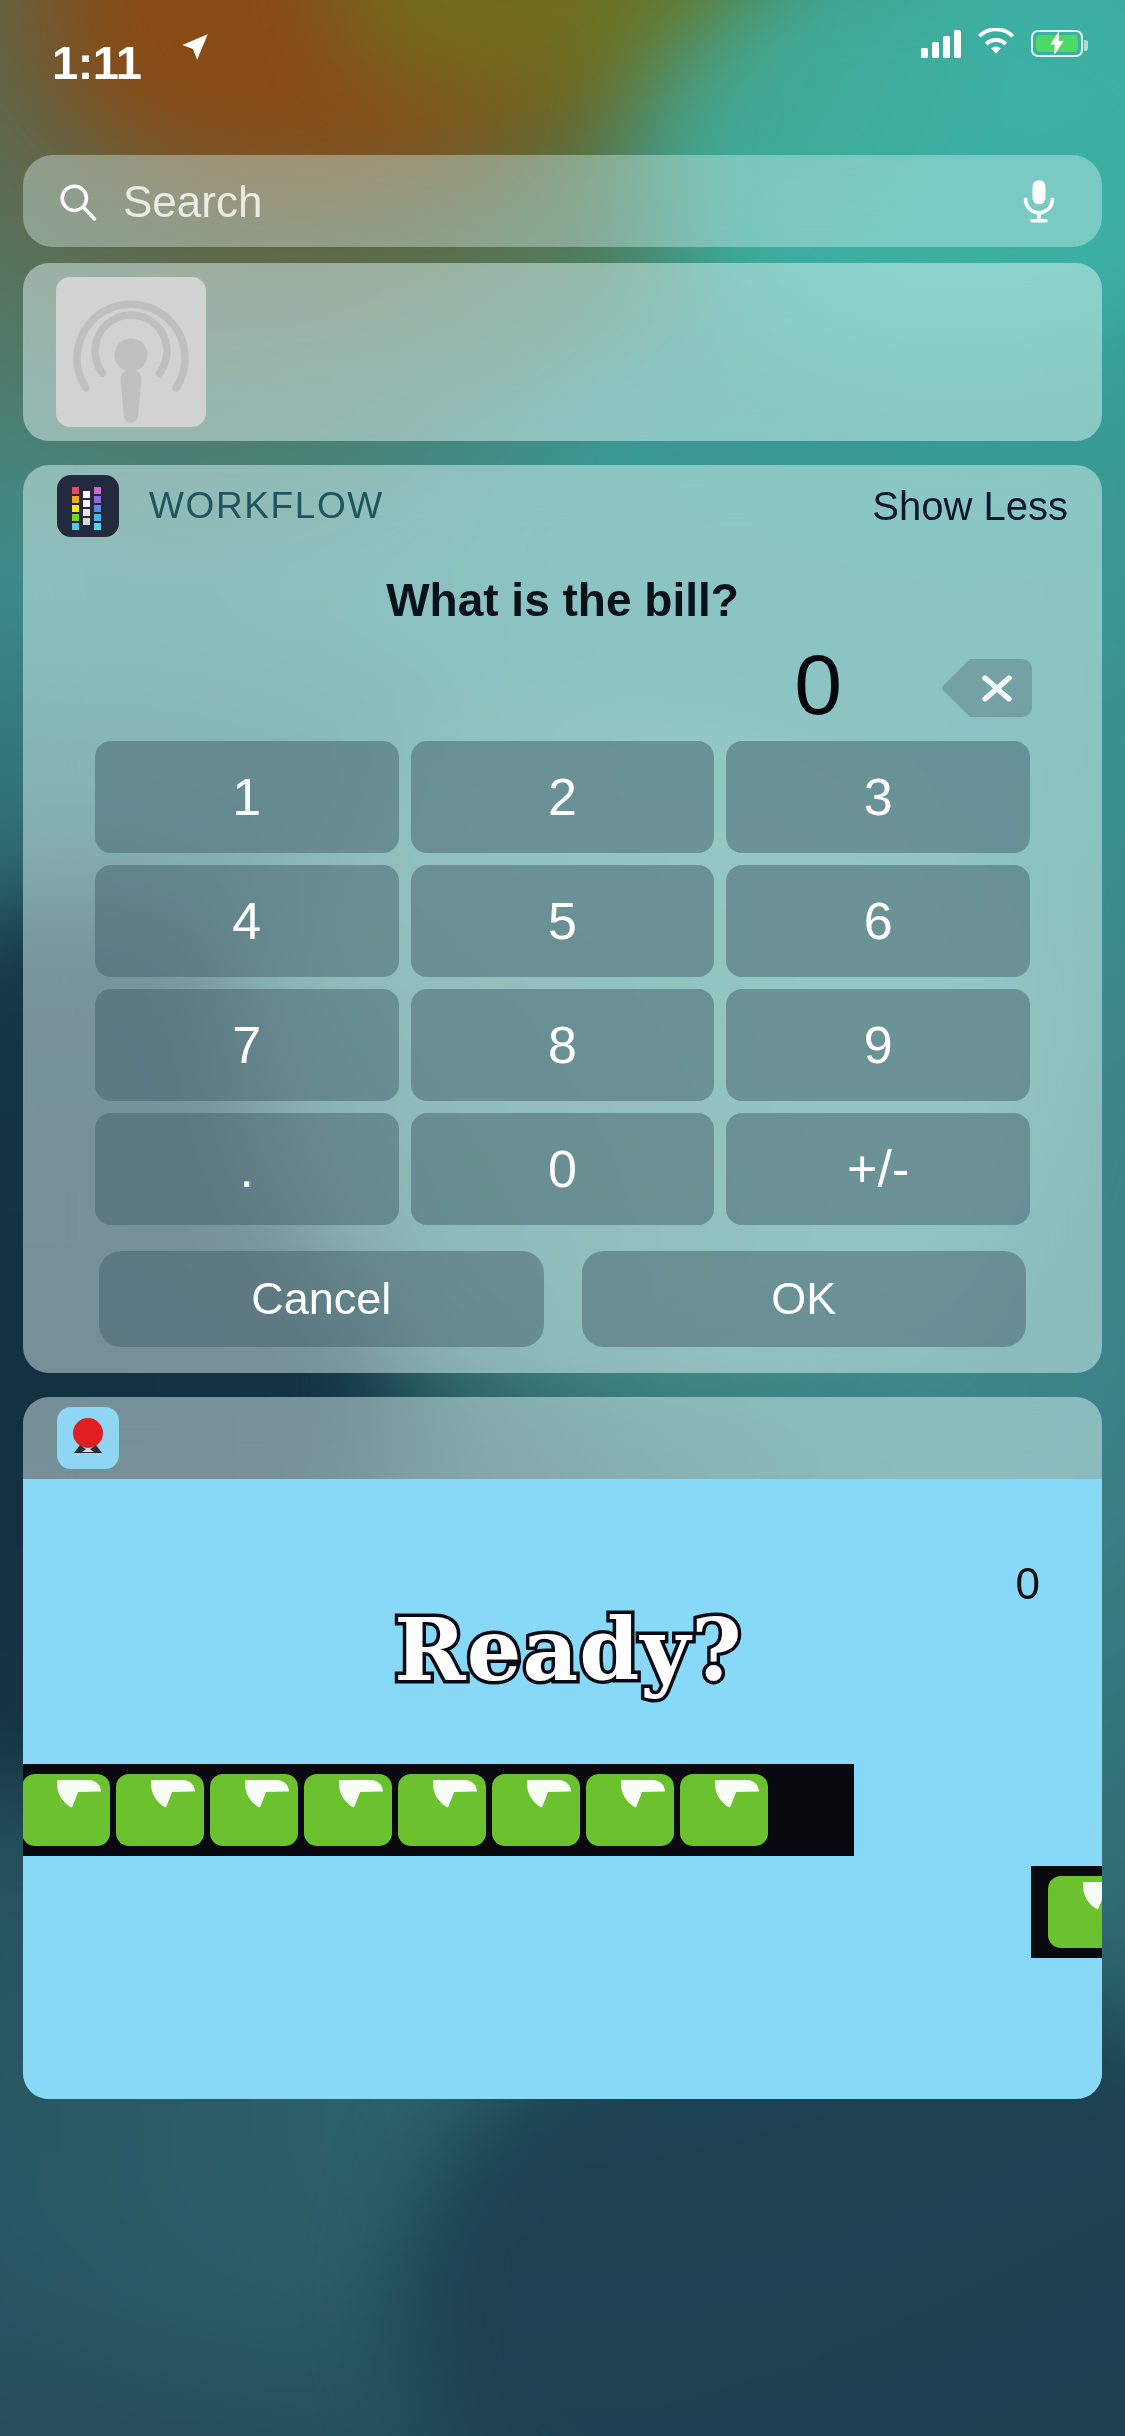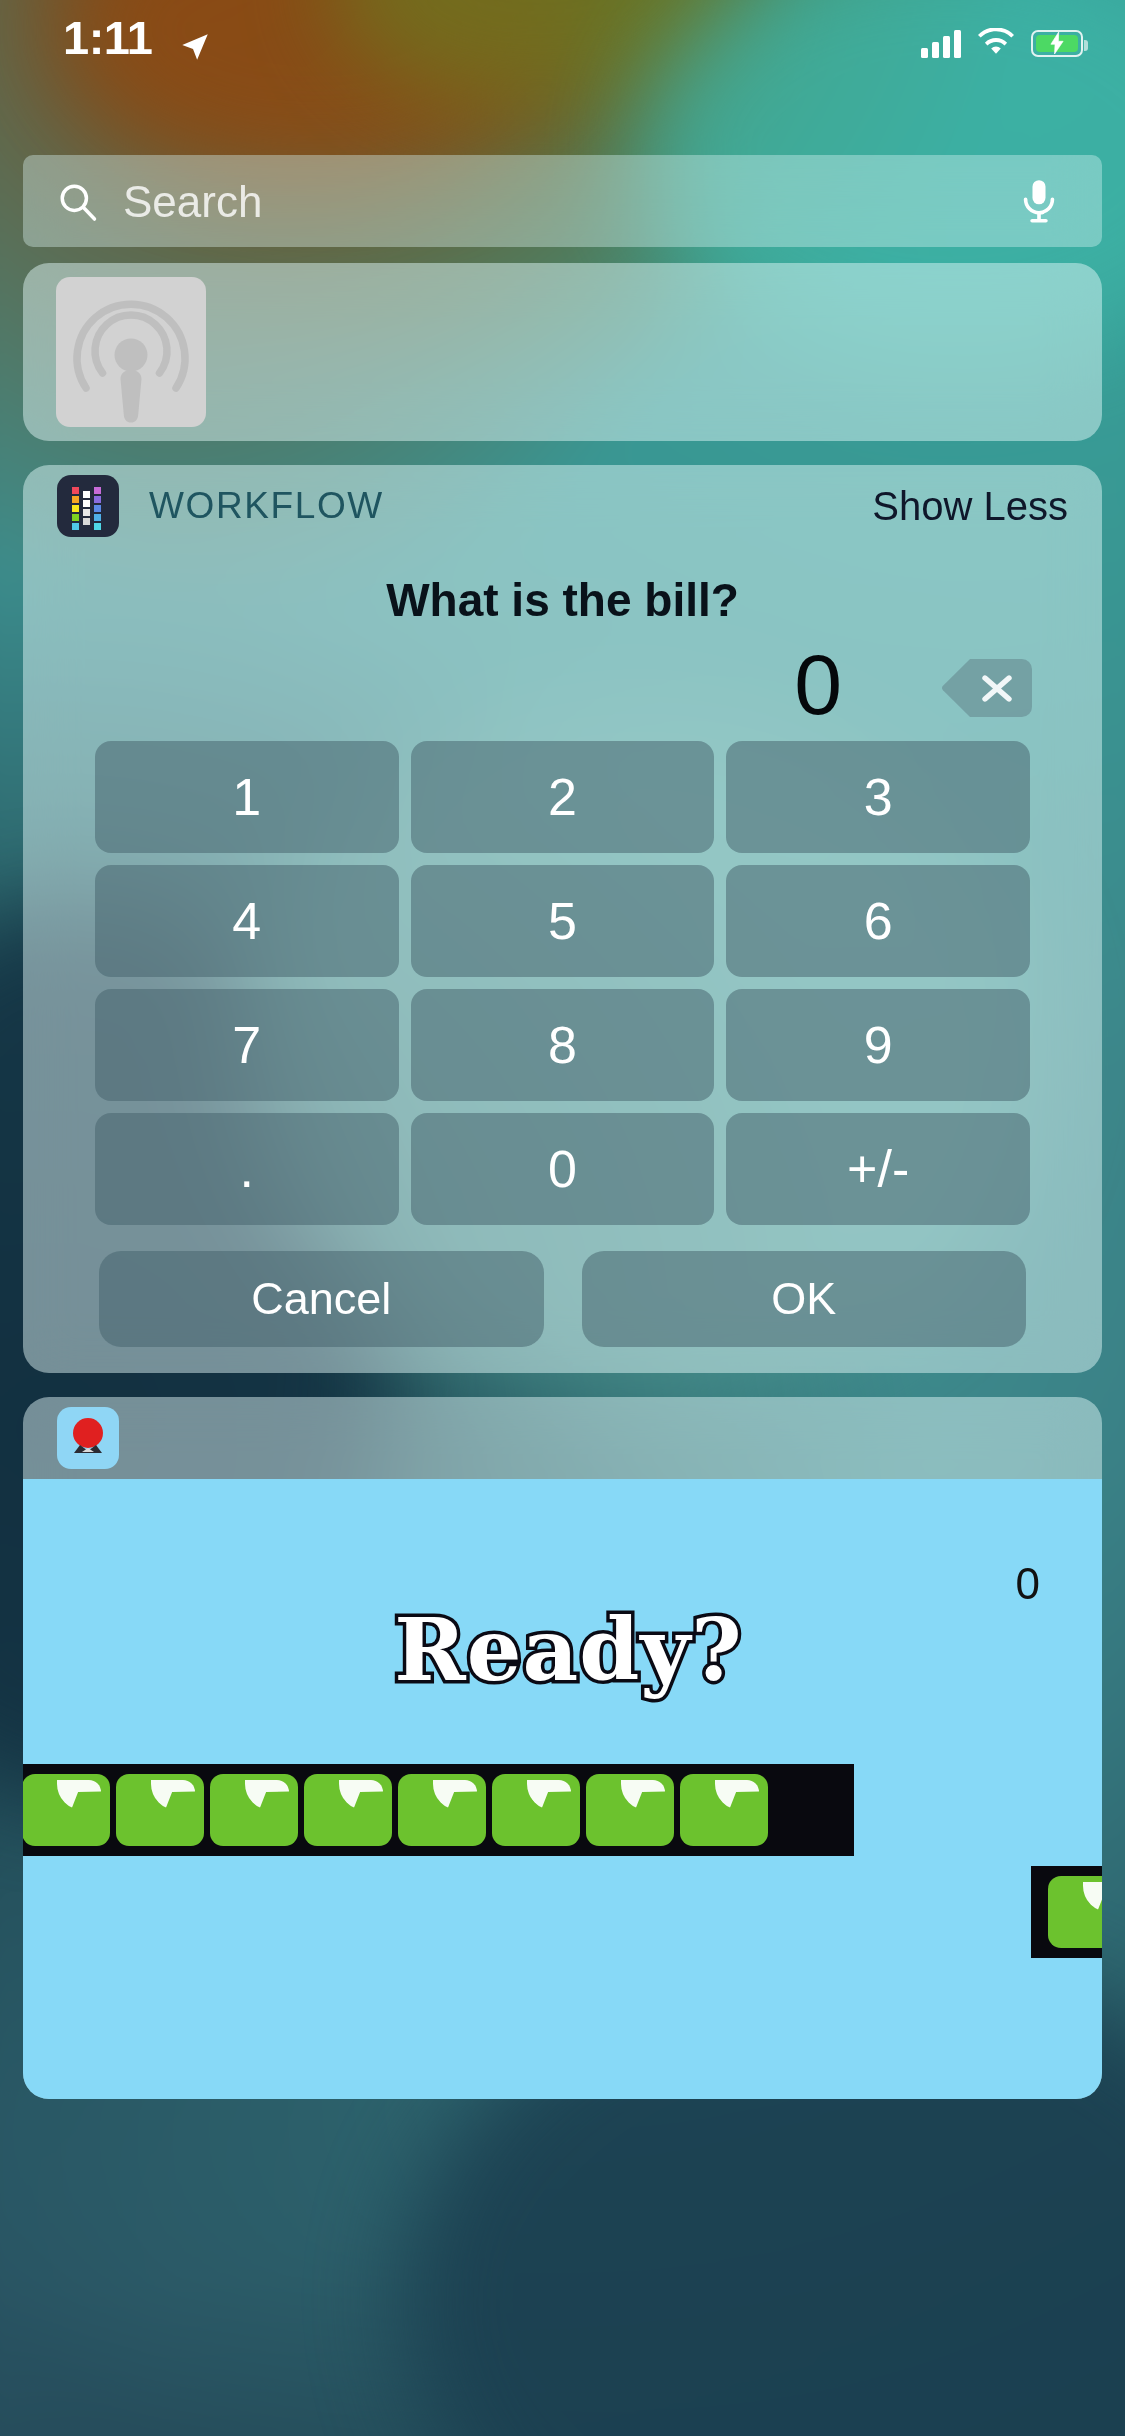--- a/index.html
+++ b/index.html
@@ -17,35 +17,35 @@
       radial-gradient(140% 70% at 88% 6%, #36a39a 0%, rgba(54,163,154,0) 55%),
       radial-gradient(120% 55% at 8% 58%, #16333f 0%, rgba(22,51,63,0) 60%),
       radial-gradient(150% 80% at 60% 55%, #3f8f8f 0%, rgba(63,143,143,0) 60%),
       radial-gradient(130% 60% at 95% 95%, #1d4754 0%, rgba(29,71,84,0) 60%),
       linear-gradient(170deg,#3d9691 0%,#3b8e8d 22%,#3a7f86 45%,#2f6373 70%,#21414f 100%);
     filter:blur(18px);transform:scale(1.08);
   }
   .wp-blob{position:absolute;border-radius:50%;filter:blur(46px);}
   
   #statusbar{position:absolute;left:0;top:0;width:1125px;height:92px;z-index:40;}
-  #clock{position:absolute;left:52px;top:10px;font-size:47px;font-weight:600;color:#fff;letter-spacing:-0.5px;margin-left:11px;}
+  #clock{position:absolute;left:52px;top:35px;font-size:47px;font-weight:600;color:#fff;letter-spacing:-0.5px;}
   #loc-arrow{position:absolute;left:178px;top:30px;width:34px;height:34px;}
   #sb-right{position:absolute;right:42px;top:28px;display:flex;align-items:center;gap:16px;}
   .bars{display:flex;align-items:flex-end;gap:4px;height:30px;}
   .bars i{display:block;width:7px;background:#fff;border-radius:1.5px;}
   .bars i:nth-child(1){height:10px;}
   .bars i:nth-child(2){height:16px;}
   .bars i:nth-child(3){height:22px;}
   .bars i:nth-child(4){height:28px;}
   .batt{position:relative;width:52px;height:27px;border:2.5px solid rgba(255,255,255,.85);border-radius:7px;padding:2px;box-sizing:border-box;}
   .batt .fill{position:absolute;left:3px;top:3px;bottom:3px;width:42px;background:#4cd964;border-radius:4px;}
   .batt .cap{position:absolute;right:-7px;top:8px;width:4px;height:11px;background:rgba(255,255,255,.6);border-radius:0 3px 3px 0;}
   .bolt{position:absolute;left:50%;top:50%;transform:translate(-50%,-50%);z-index:2;}
   
-  #searchbar{position:absolute;left:23px;top:155px;width:1079px;height:92px;border-radius:10px;
+  #searchbar{position:absolute;left:23px;top:155px;width:1079px;height:92px;border-radius:30px;
     background:rgba(222,248,248,.38);backdrop-filter:blur(24px);-webkit-backdrop-filter:blur(24px);z-index:30;}
   #search-icon{position:absolute;left:33px;top:25px;}
   #search-placeholder{position:absolute;left:100px;top:22px;font-size:44px;color:rgba(255,255,255,.8);}
   #mic-icon{position:absolute;right:40px;top:22px;}
   
   #stack{position:absolute;left:23px;top:263px;width:1079px;z-index:20;}
   .widget{border-radius:26px;overflow:hidden;margin-bottom:24px;
     background:rgba(229,250,250,.47);backdrop-filter:blur(26px);-webkit-backdrop-filter:blur(26px);}
   .wheader{height:82px;display:flex;align-items:center;padding:4px 34px;box-sizing:border-box;}
   .wicon{width:62px;height:62px;border-radius:14px;flex:0 0 auto;overflow:hidden;position:relative;}

